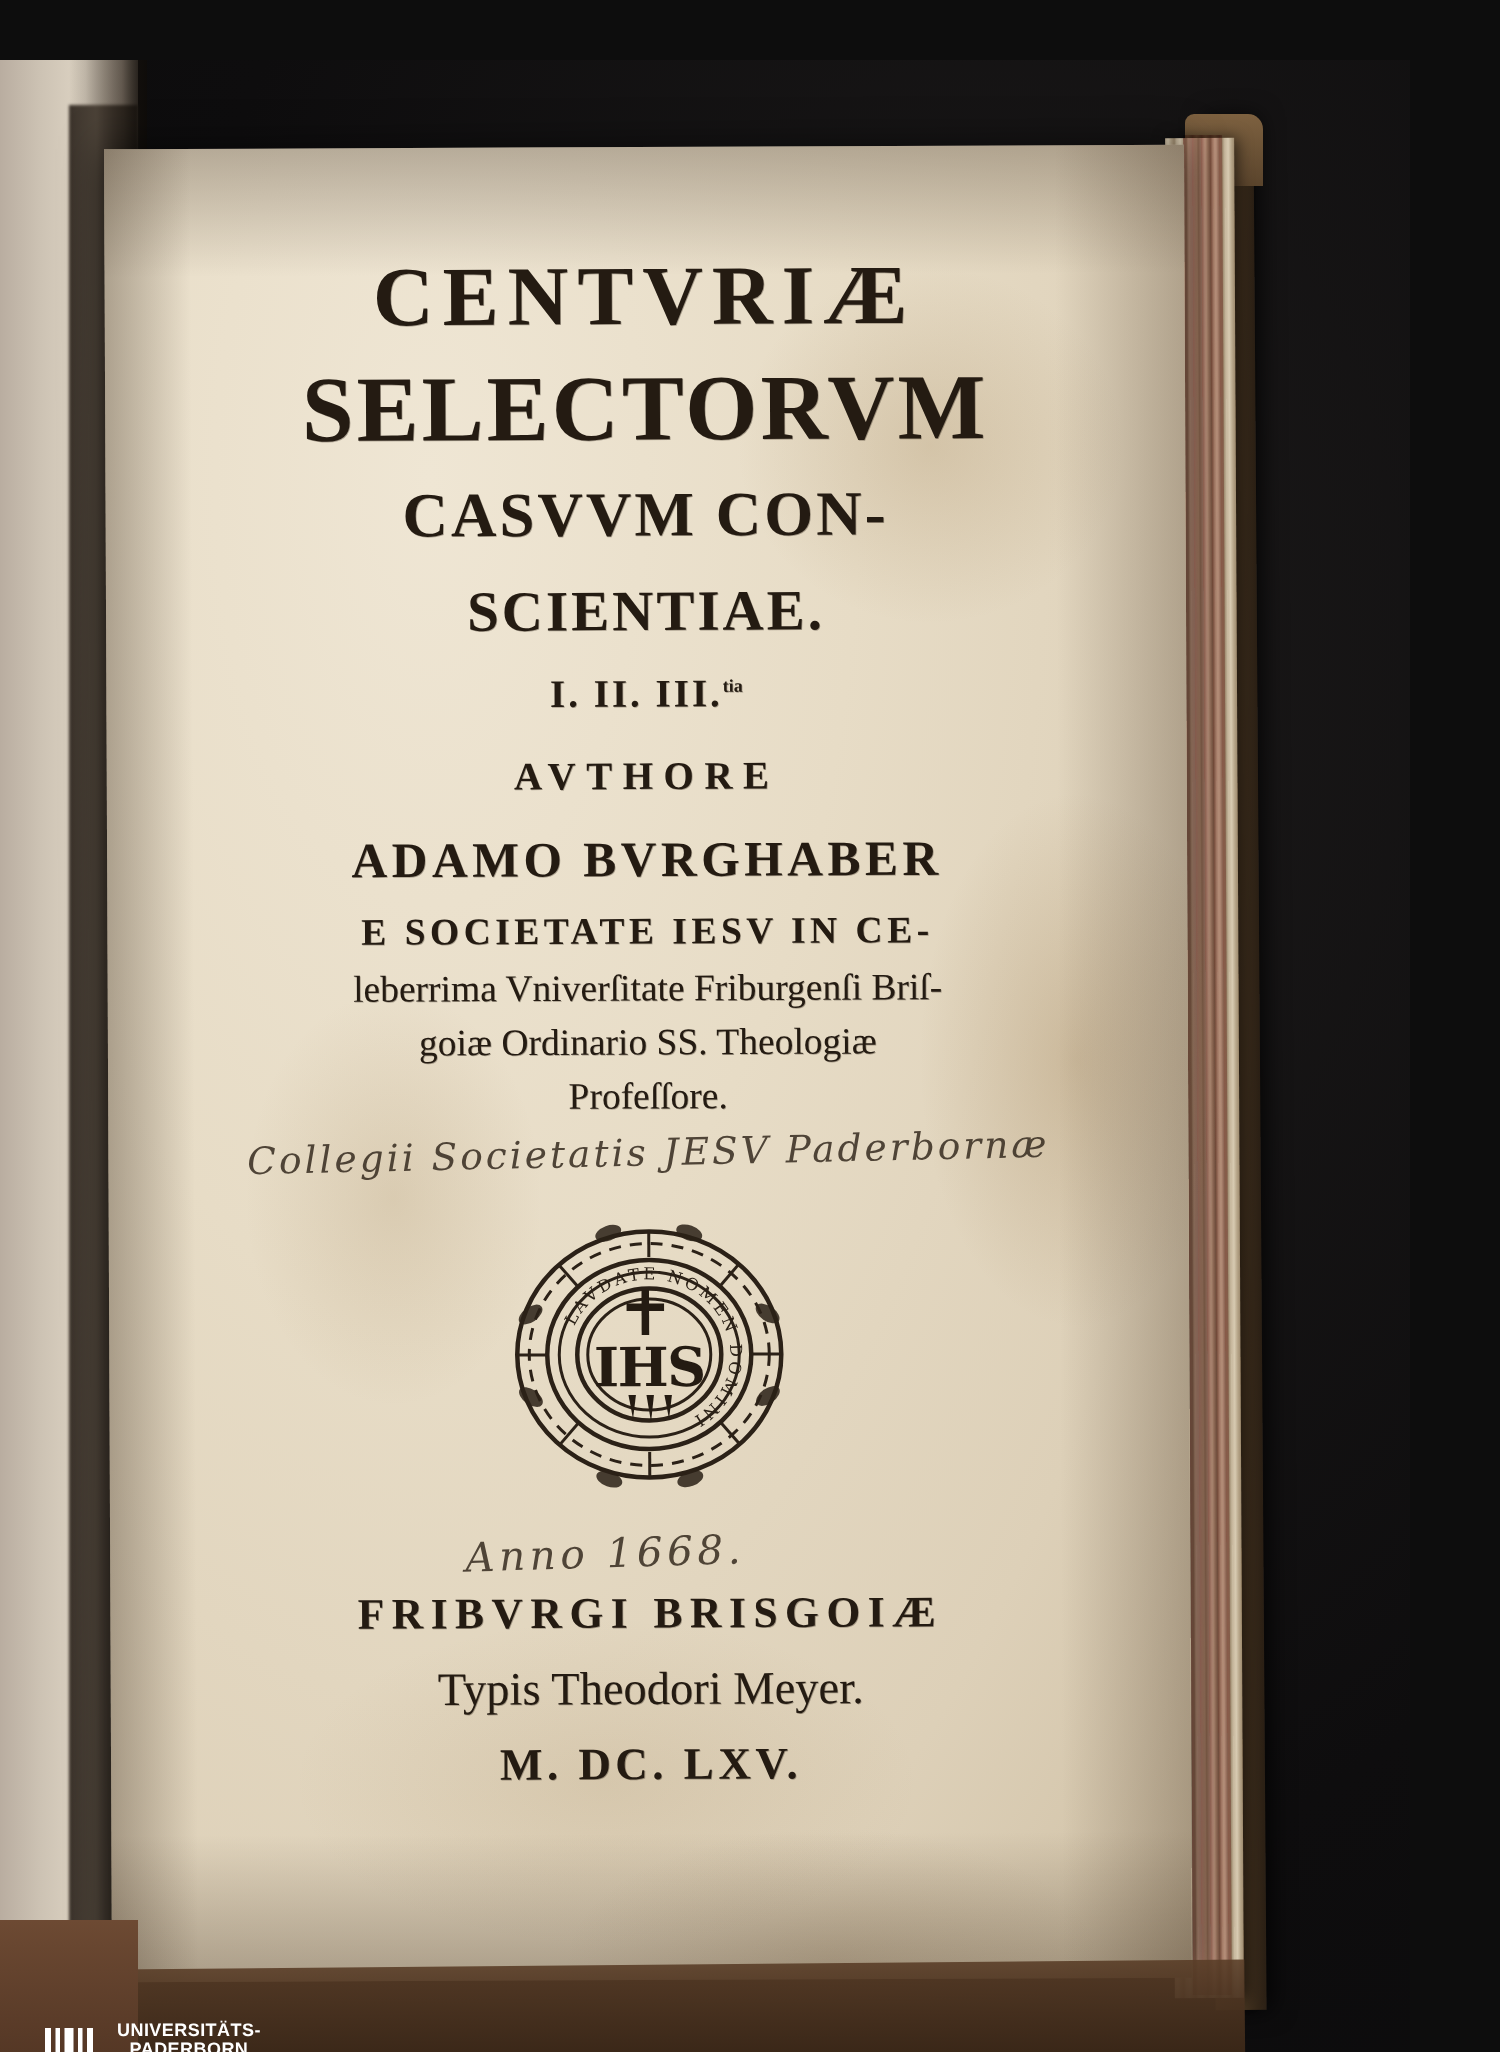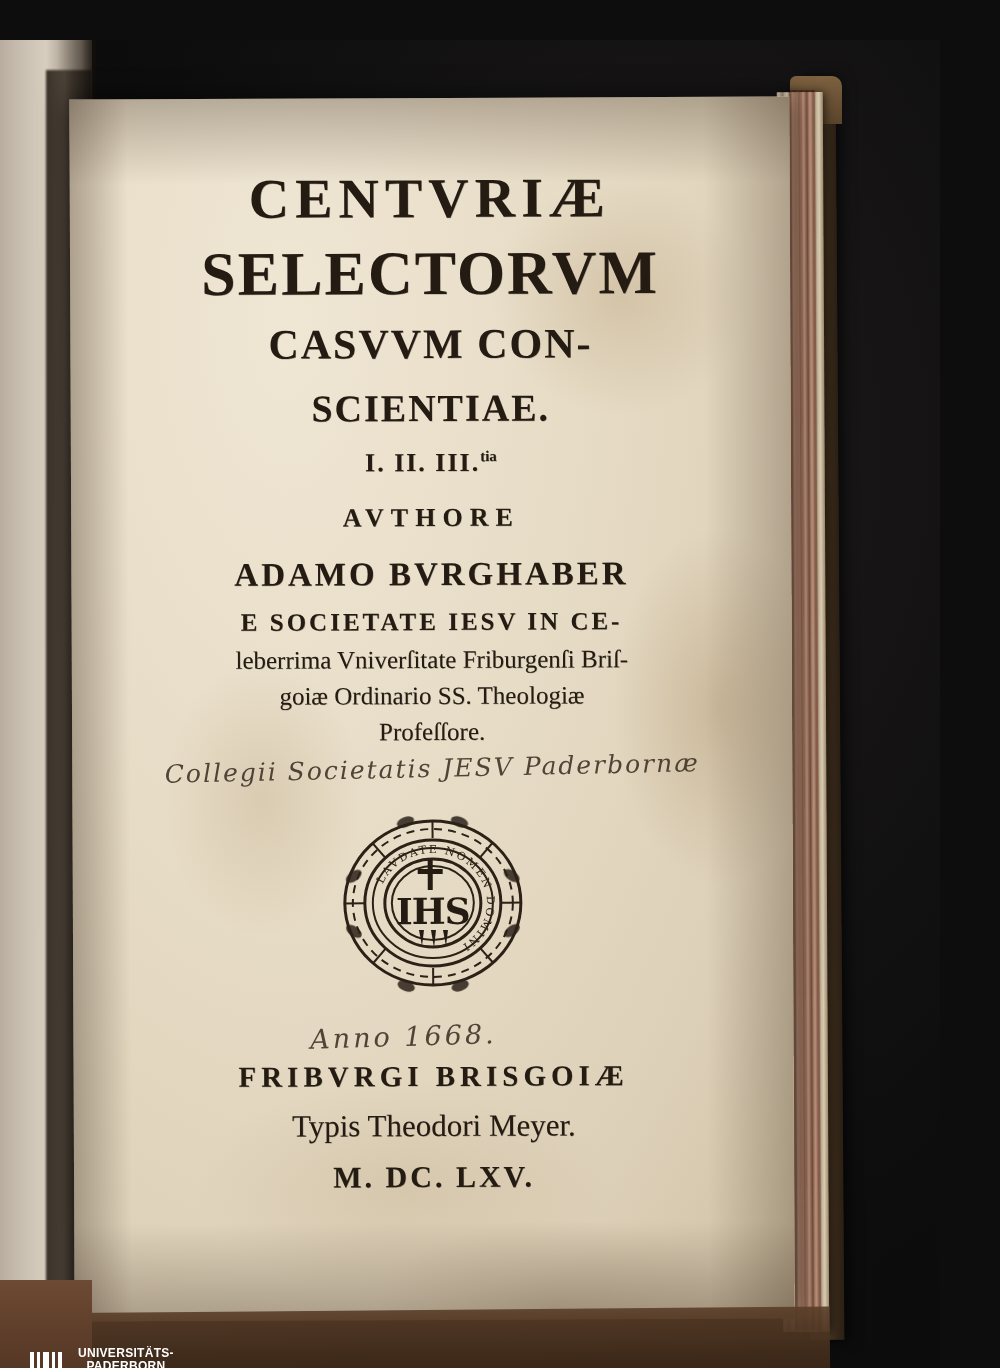--- a/index.html
+++ b/index.html
@@ -166,21 +166,21 @@
     font-size: 38px;
     letter-spacing: 2px;
     font-weight: 700;
   }
   .l-numerals {
     top: 350px;
     font-size: 26px;
     letter-spacing: 2px;
     font-weight: 700;
   }
-  .l-numerals sup { font-size: 15px; letter-spacing: 0; }
+  .l-numerals sup { font-size: 12px; letter-spacing: 0; }
   .l-authore {
     top: 405px;
     font-size: 26px;
     letter-spacing: 7px;
     font-weight: 700;
   }
   .l-adamo {
     top: 458px;
     font-size: 33px;
     letter-spacing: 3px;

